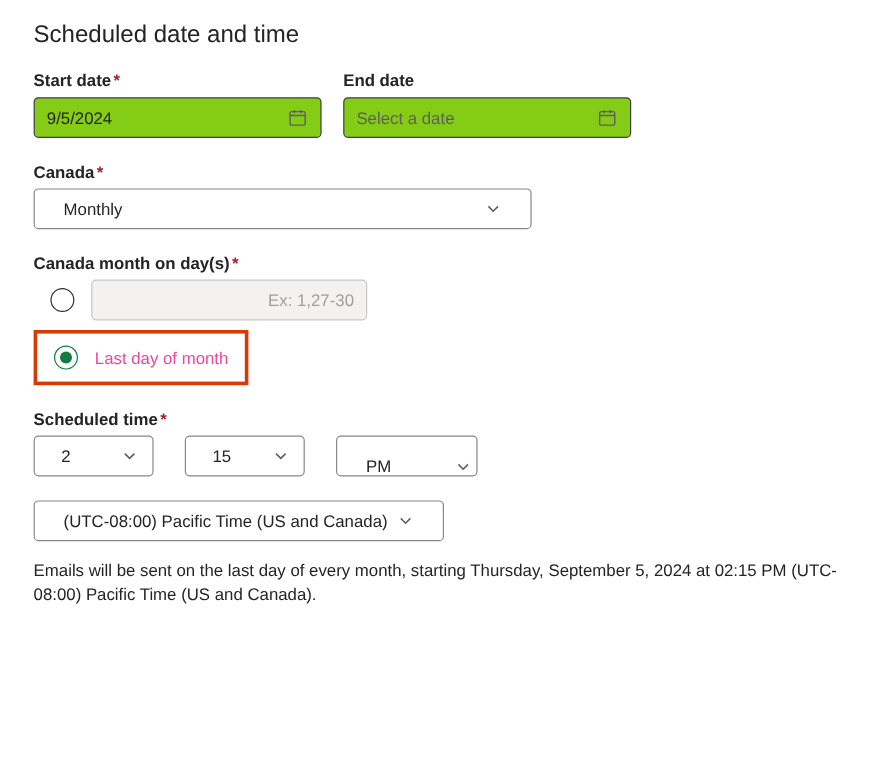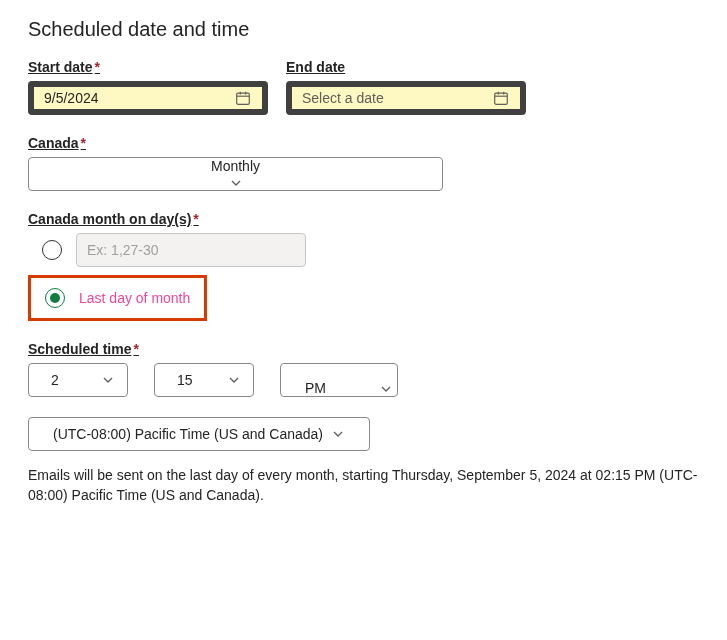--- a/index.html
+++ b/index.html
@@ -18,43 +18,42 @@
       font-weight: 400;
       margin: 0 0 18px 0;
       color: #242424;
     }
     .label {
       font-size: 14px;
       font-weight: 600;
       color: #242424;
       margin-bottom: 6px;
       display: block;
-      text-decoration: underline;
     }
     .req {
       color: #a4262c;
       margin-left: 2px;
     }
     .row {
       display: flex;
       gap: 18px;
       margin-bottom: 20px;
     }
     .col {
       display: flex;
       flex-direction: column;
     }
     .input-box {
       display: flex;
       align-items: center;
-      border: 6px solid #404040;
+      border: 1px solid #404040;
       border-radius: 4px;
       height: 34px;
       padding: 0 10px;
-      background: #fef9c3;
+      background: #84cc16;
       font-size: 14px;
       color: #242424;
       position: relative;
     }
     .input-box.disabled {
       background: #f3f2f1;
       color: #a19f9d;
       border: 1px solid #c8c6c4;
     }
     .input-box .val {
@@ -87,20 +86,21 @@
       cursor: pointer;
     }
     .section {
       margin-bottom: 20px;
     }
     .radio-row {
       display: flex;
       align-items: center;
       gap: 14px;
       margin-bottom: 8px;
+      text-align: right;
     }
     .radio-outer {
       width: 20px;
       height: 20px;
       border-radius: 50%;
       border: 1px solid #323130;
       display: flex;
       align-items: center;
       justify-content: center;
       flex-shrink: 0;
@@ -194,21 +194,21 @@
         </svg>
       </span>
     </div>
   </div>
 </div>
 
 <div class="section">
   <label class="label">
     <span>Canada</span><span class="req">*</span>
   </label>
-  <div class="select-box" style="width:415px;flex-direction:column;">
+  <div class="select-box" style="width:415px;">
     <span>Monthly</span>
     <span class="icon">
       <svg width="14" height="14" viewBox="0 0 14 14" fill="none" stroke="#605e5c" stroke-width="1.3">
         <polyline points="3,5 7,9 11,5"></polyline>
       </svg>
     </span>
   </div>
 </div>
 
 <div class="section">

